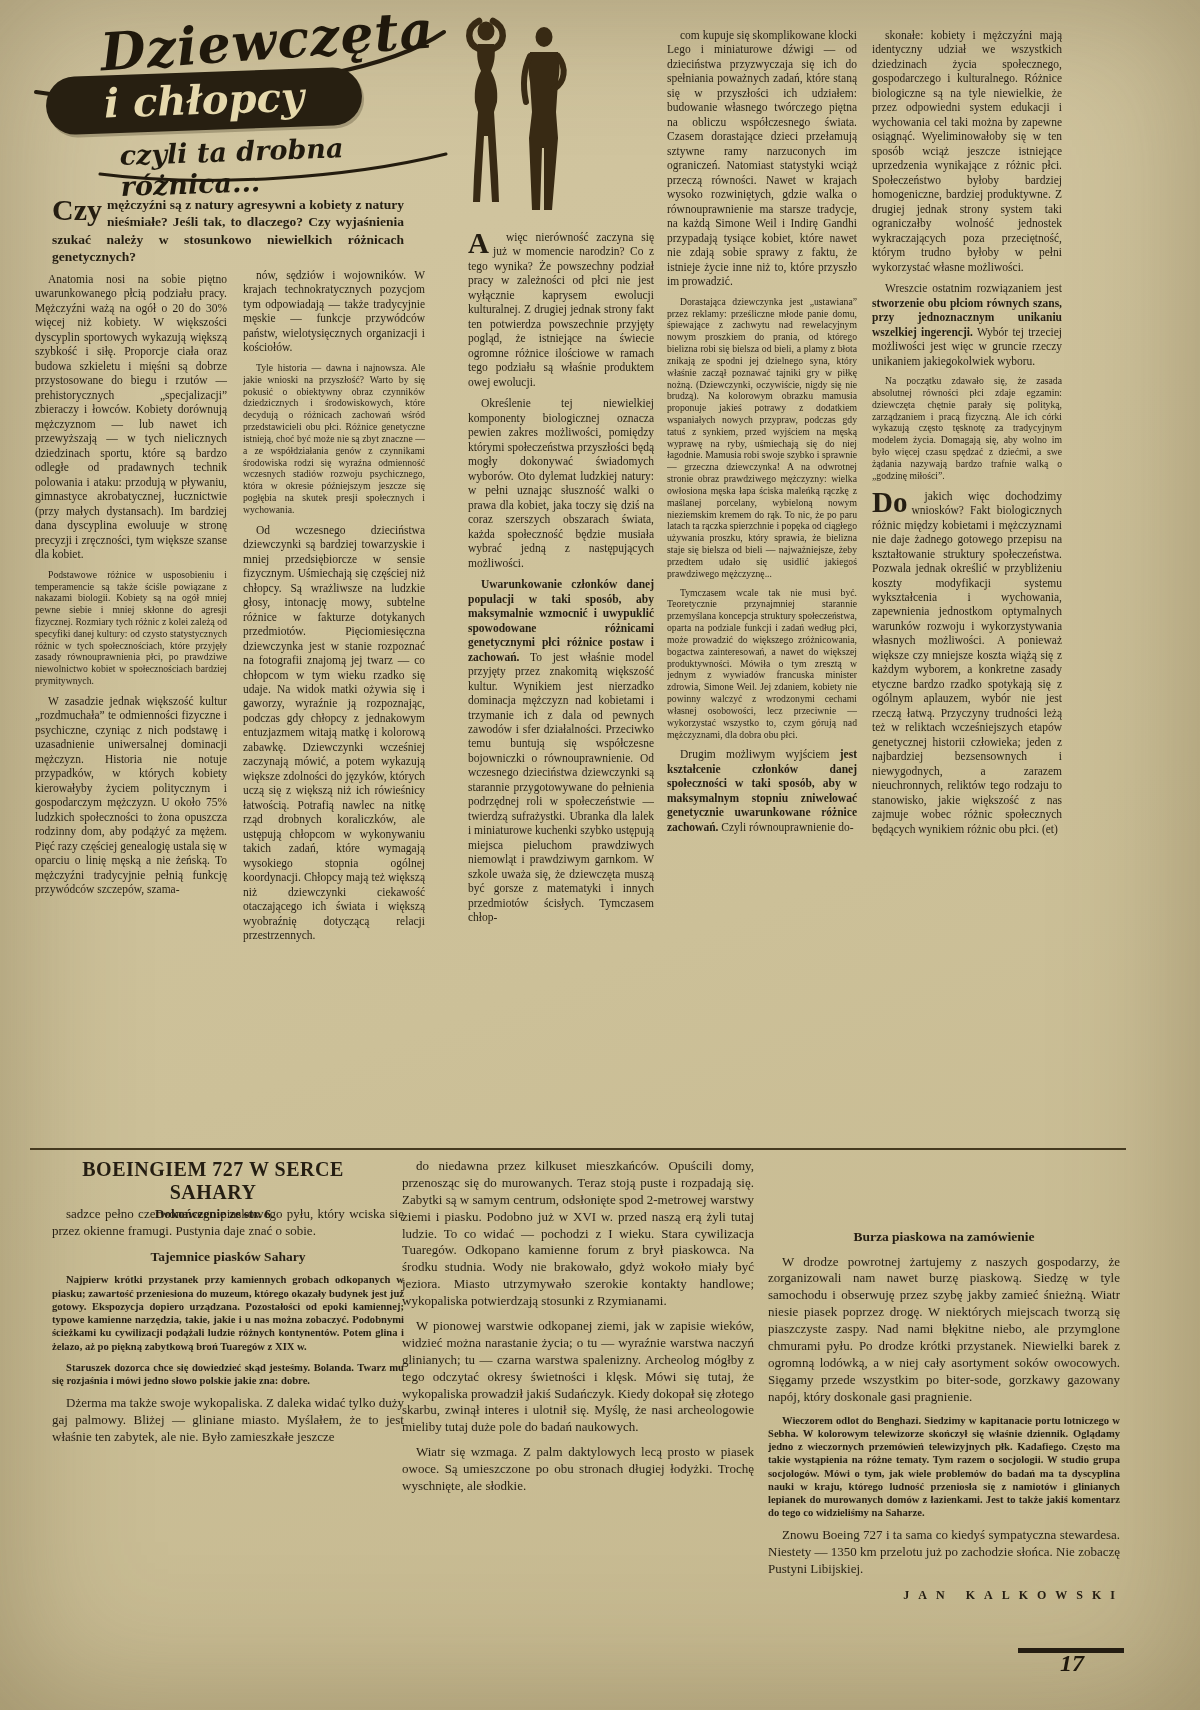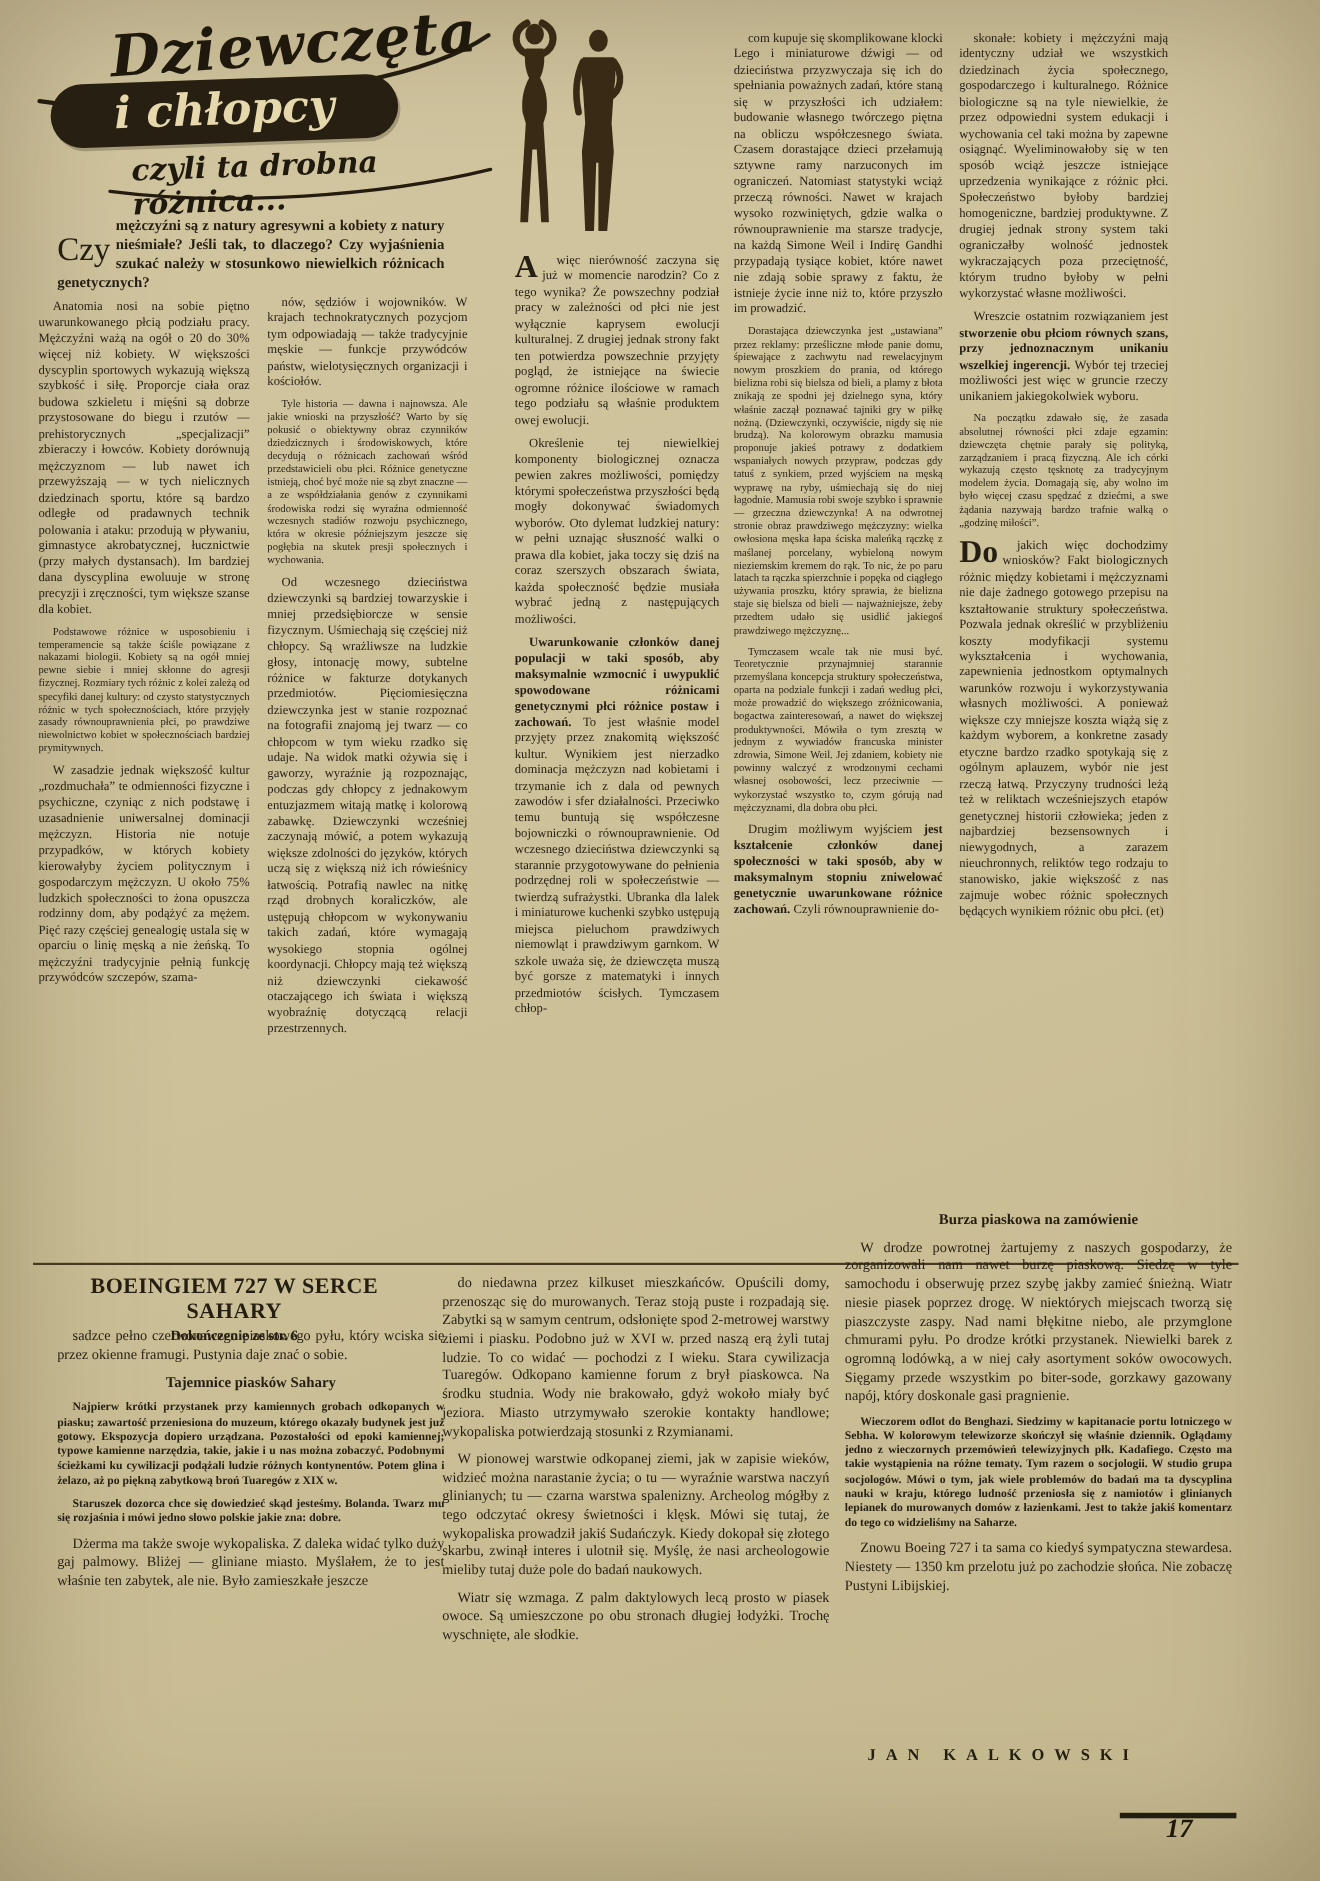--- a/index.html
+++ b/index.html
@@ -21,21 +21,21 @@
   .ribbon span{color:#e5d8ac;font-family:"DejaVu Serif",serif;font-style:italic;font-weight:bold;
         font-size:40px;transform:translateY(-2px)}
   .subtitle-script{position:absolute;left:92px;top:128px;font-family:"DejaVu Serif",serif;
         font-style:italic;font-weight:bold;font-size:27px;color:#201a0e;transform:rotate(-2deg)}
 
   .figures{position:absolute;left:452px;top:16px}
 
   
   .lead{position:absolute;left:52px;top:196px;width:352px;font-weight:bold;font-size:13.5px;
         line-height:1.28;text-align:justify}
-  .lead-dc{float:left;font-size:30px;line-height:.85;margin:18px 5px 0 0;font-weight:normal}
+  .lead-dc{float:left;font-size:30px;line-height:.85;margin:1px 5px 0 0;font-weight:bold}
 
   
   .col{position:absolute;text-align:justify;font-size:11.5px;line-height:1.26;overflow:hidden}
   .col p{margin:0 0 7px;text-indent:13px}
   .col p.small{font-size:9.7px;line-height:1.22;font-weight:normal}
   .dc{float:left;font-size:29px;line-height:.8;font-weight:bold;padding:2px 4px 0 0;text-indent:0}
   .c1{left:35px;top:272px;width:192px;height:872px}
   .c2{left:243px;top:268px;width:182px;height:872px}
   .c3{left:468px;top:230px;width:186px;height:912px}
   .c4{left:667px;top:28px;width:190px;height:1114px}
@@ -46,24 +46,24 @@
   
   .sahara-head{position:absolute;left:40px;top:1158px;width:346px;text-align:center}
   .sahara-title{font-size:20px;font-weight:bold;letter-spacing:.5px}
   .sahara-sub{font-size:13px;font-weight:bold;margin-top:2px}
   .scol{position:absolute;text-align:justify;font-size:13px;line-height:1.3;overflow:hidden}
   .scol p{margin:0 0 8px;text-indent:14px}
   .scol p.subhead{text-align:center;text-indent:0;font-weight:bold;font-size:13.5px;margin:8px 0 8px}
   .scol p.small{font-size:10.6px;line-height:1.25;font-weight:bold}
   .s1{left:52px;top:1206px;width:352px;height:436px}
   .s2{left:402px;top:1158px;width:352px;height:484px}
-  .s3{left:768px;top:1092px;width:352px;height:484px}
+  .s3{left:768px;top:1220px;width:352px;height:484px}
 
-  .byline{position:absolute;left:700px;top:1588px;width:424px;text-align:center;font-weight:bold;
-        font-size:15px;letter-spacing:9px;color:#241d12}
+  .byline{position:absolute;left:700px;top:1588px;width:424px;text-align:right;font-weight:bold;
+        font-size:12px;letter-spacing:9px;color:#241d12}
 
   .pageno-rule{position:absolute;left:1018px;top:1648px;width:106px;height:5px;background:#241d12}
   .pageno{position:absolute;left:1060px;top:1650px;font-size:24px;font-weight:bold;font-style:italic;color:#1f180c}
 </style>
 </head>
 <body>
 
 <div class="page">
 
   <header class="masthead">

